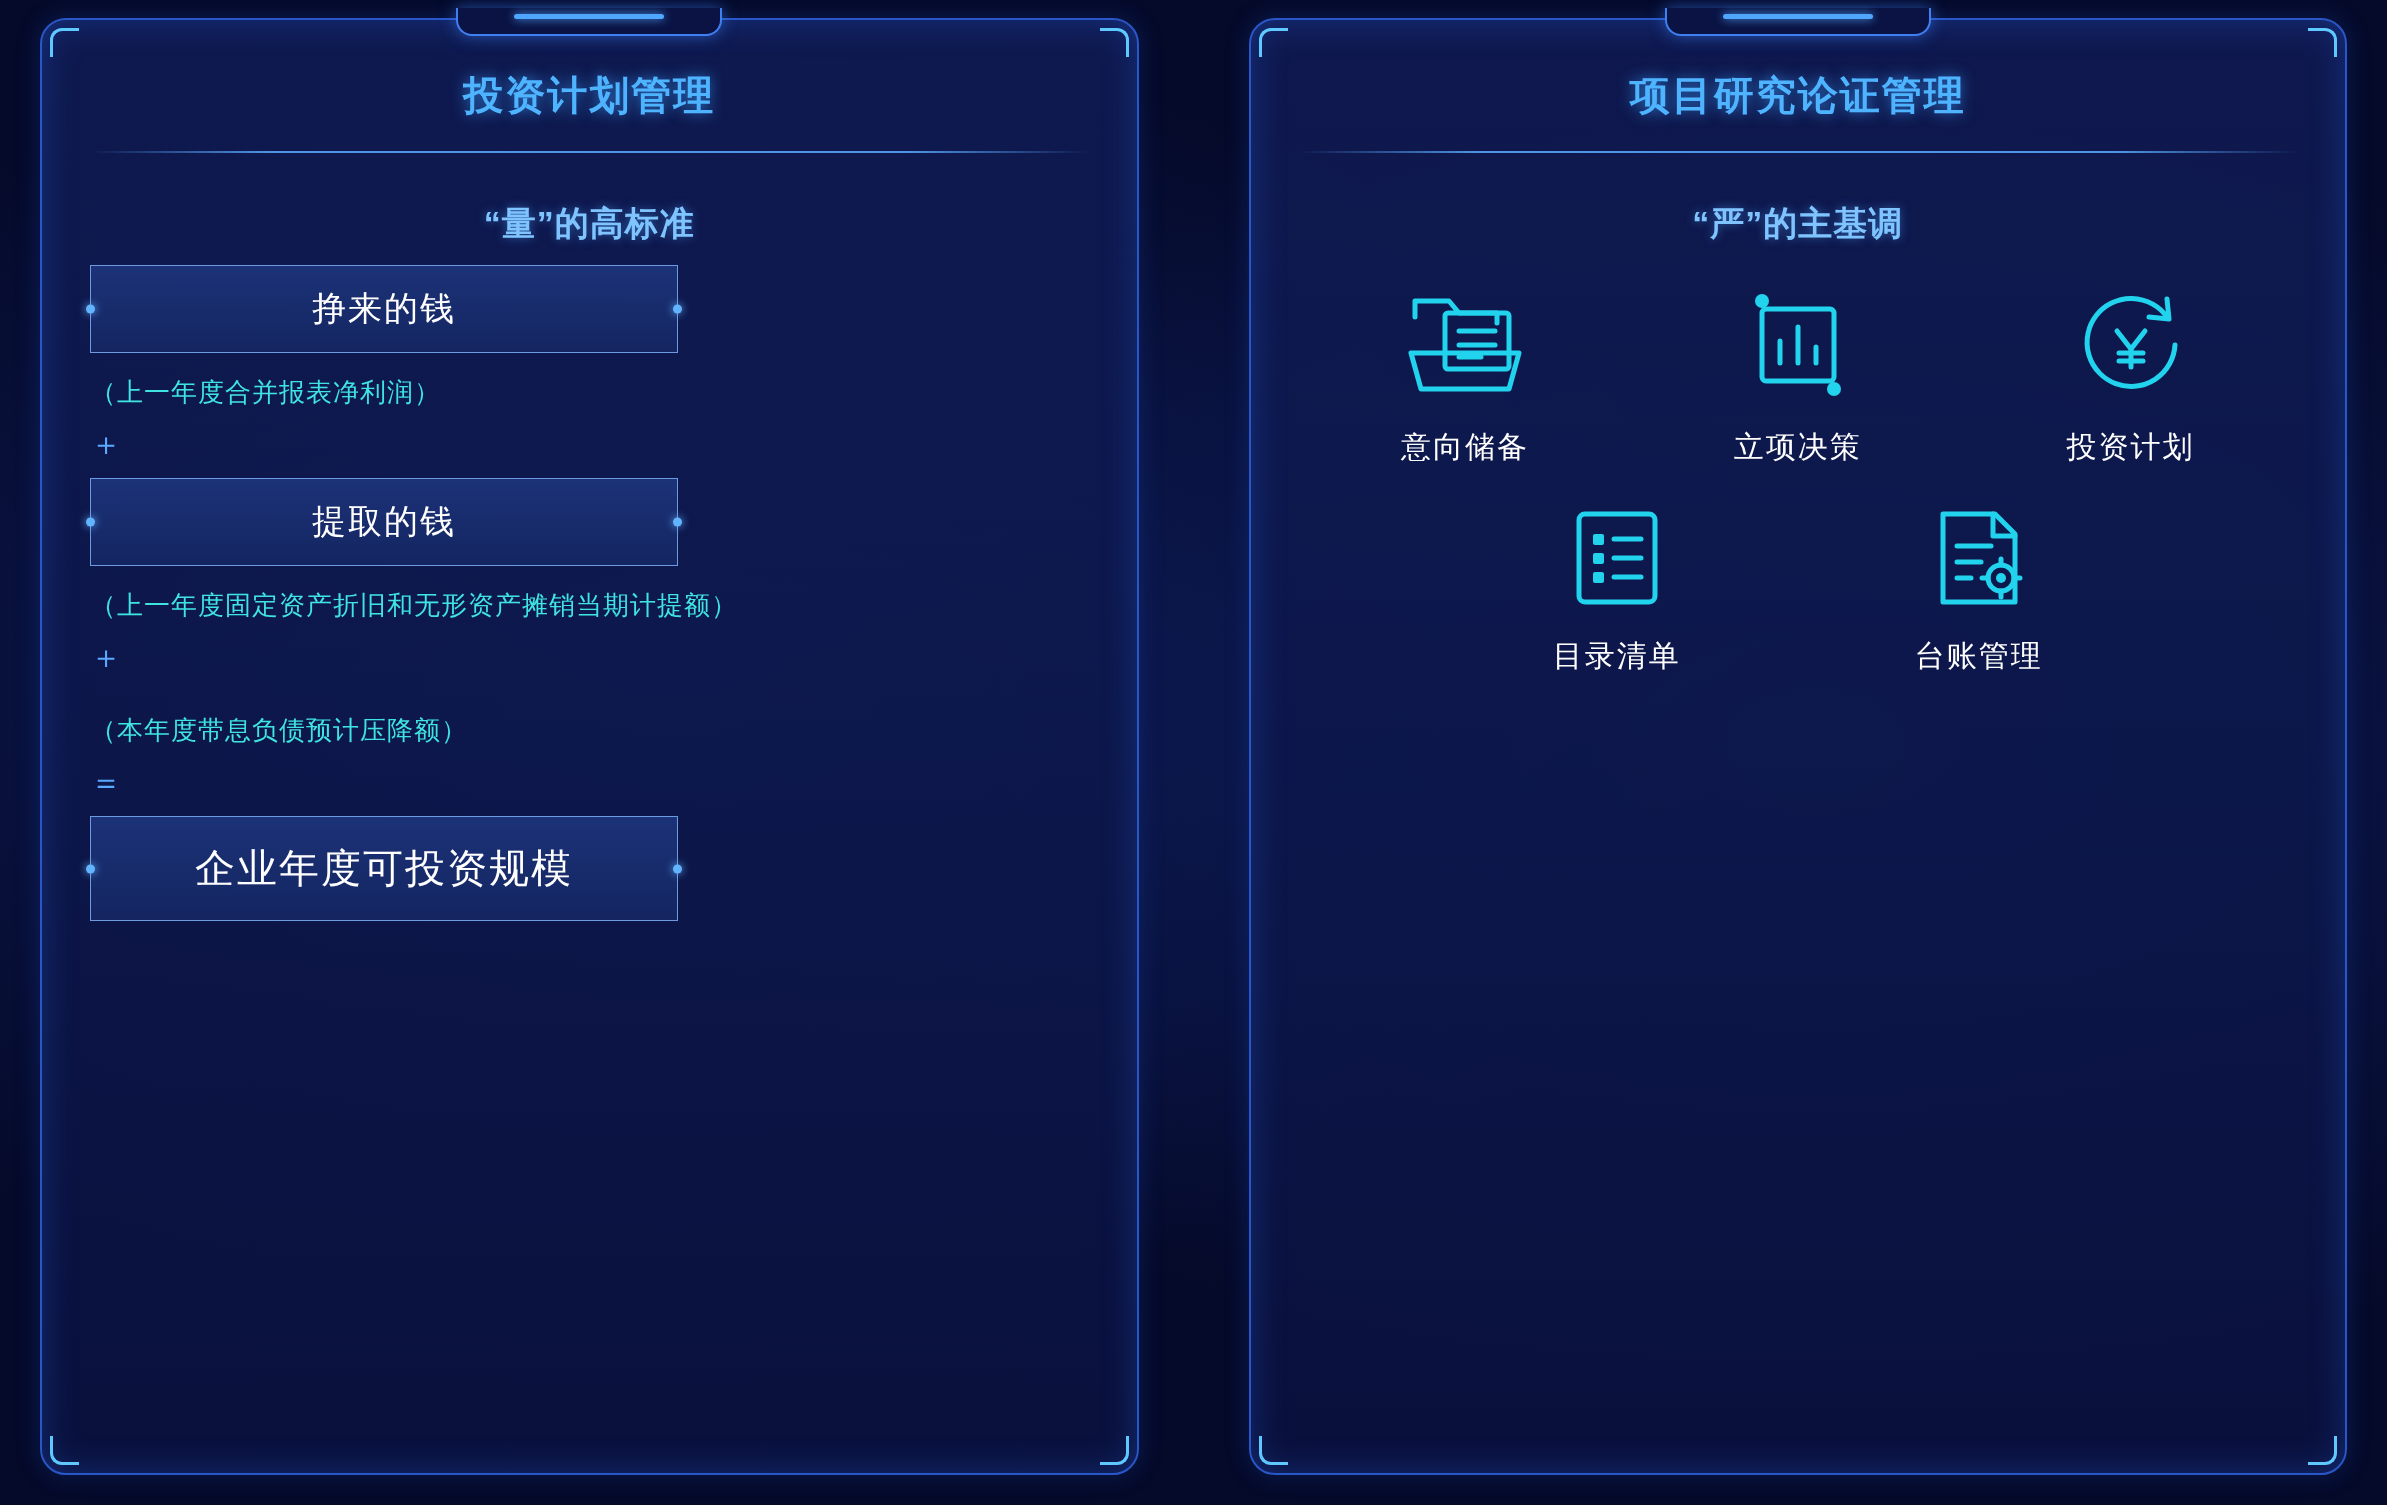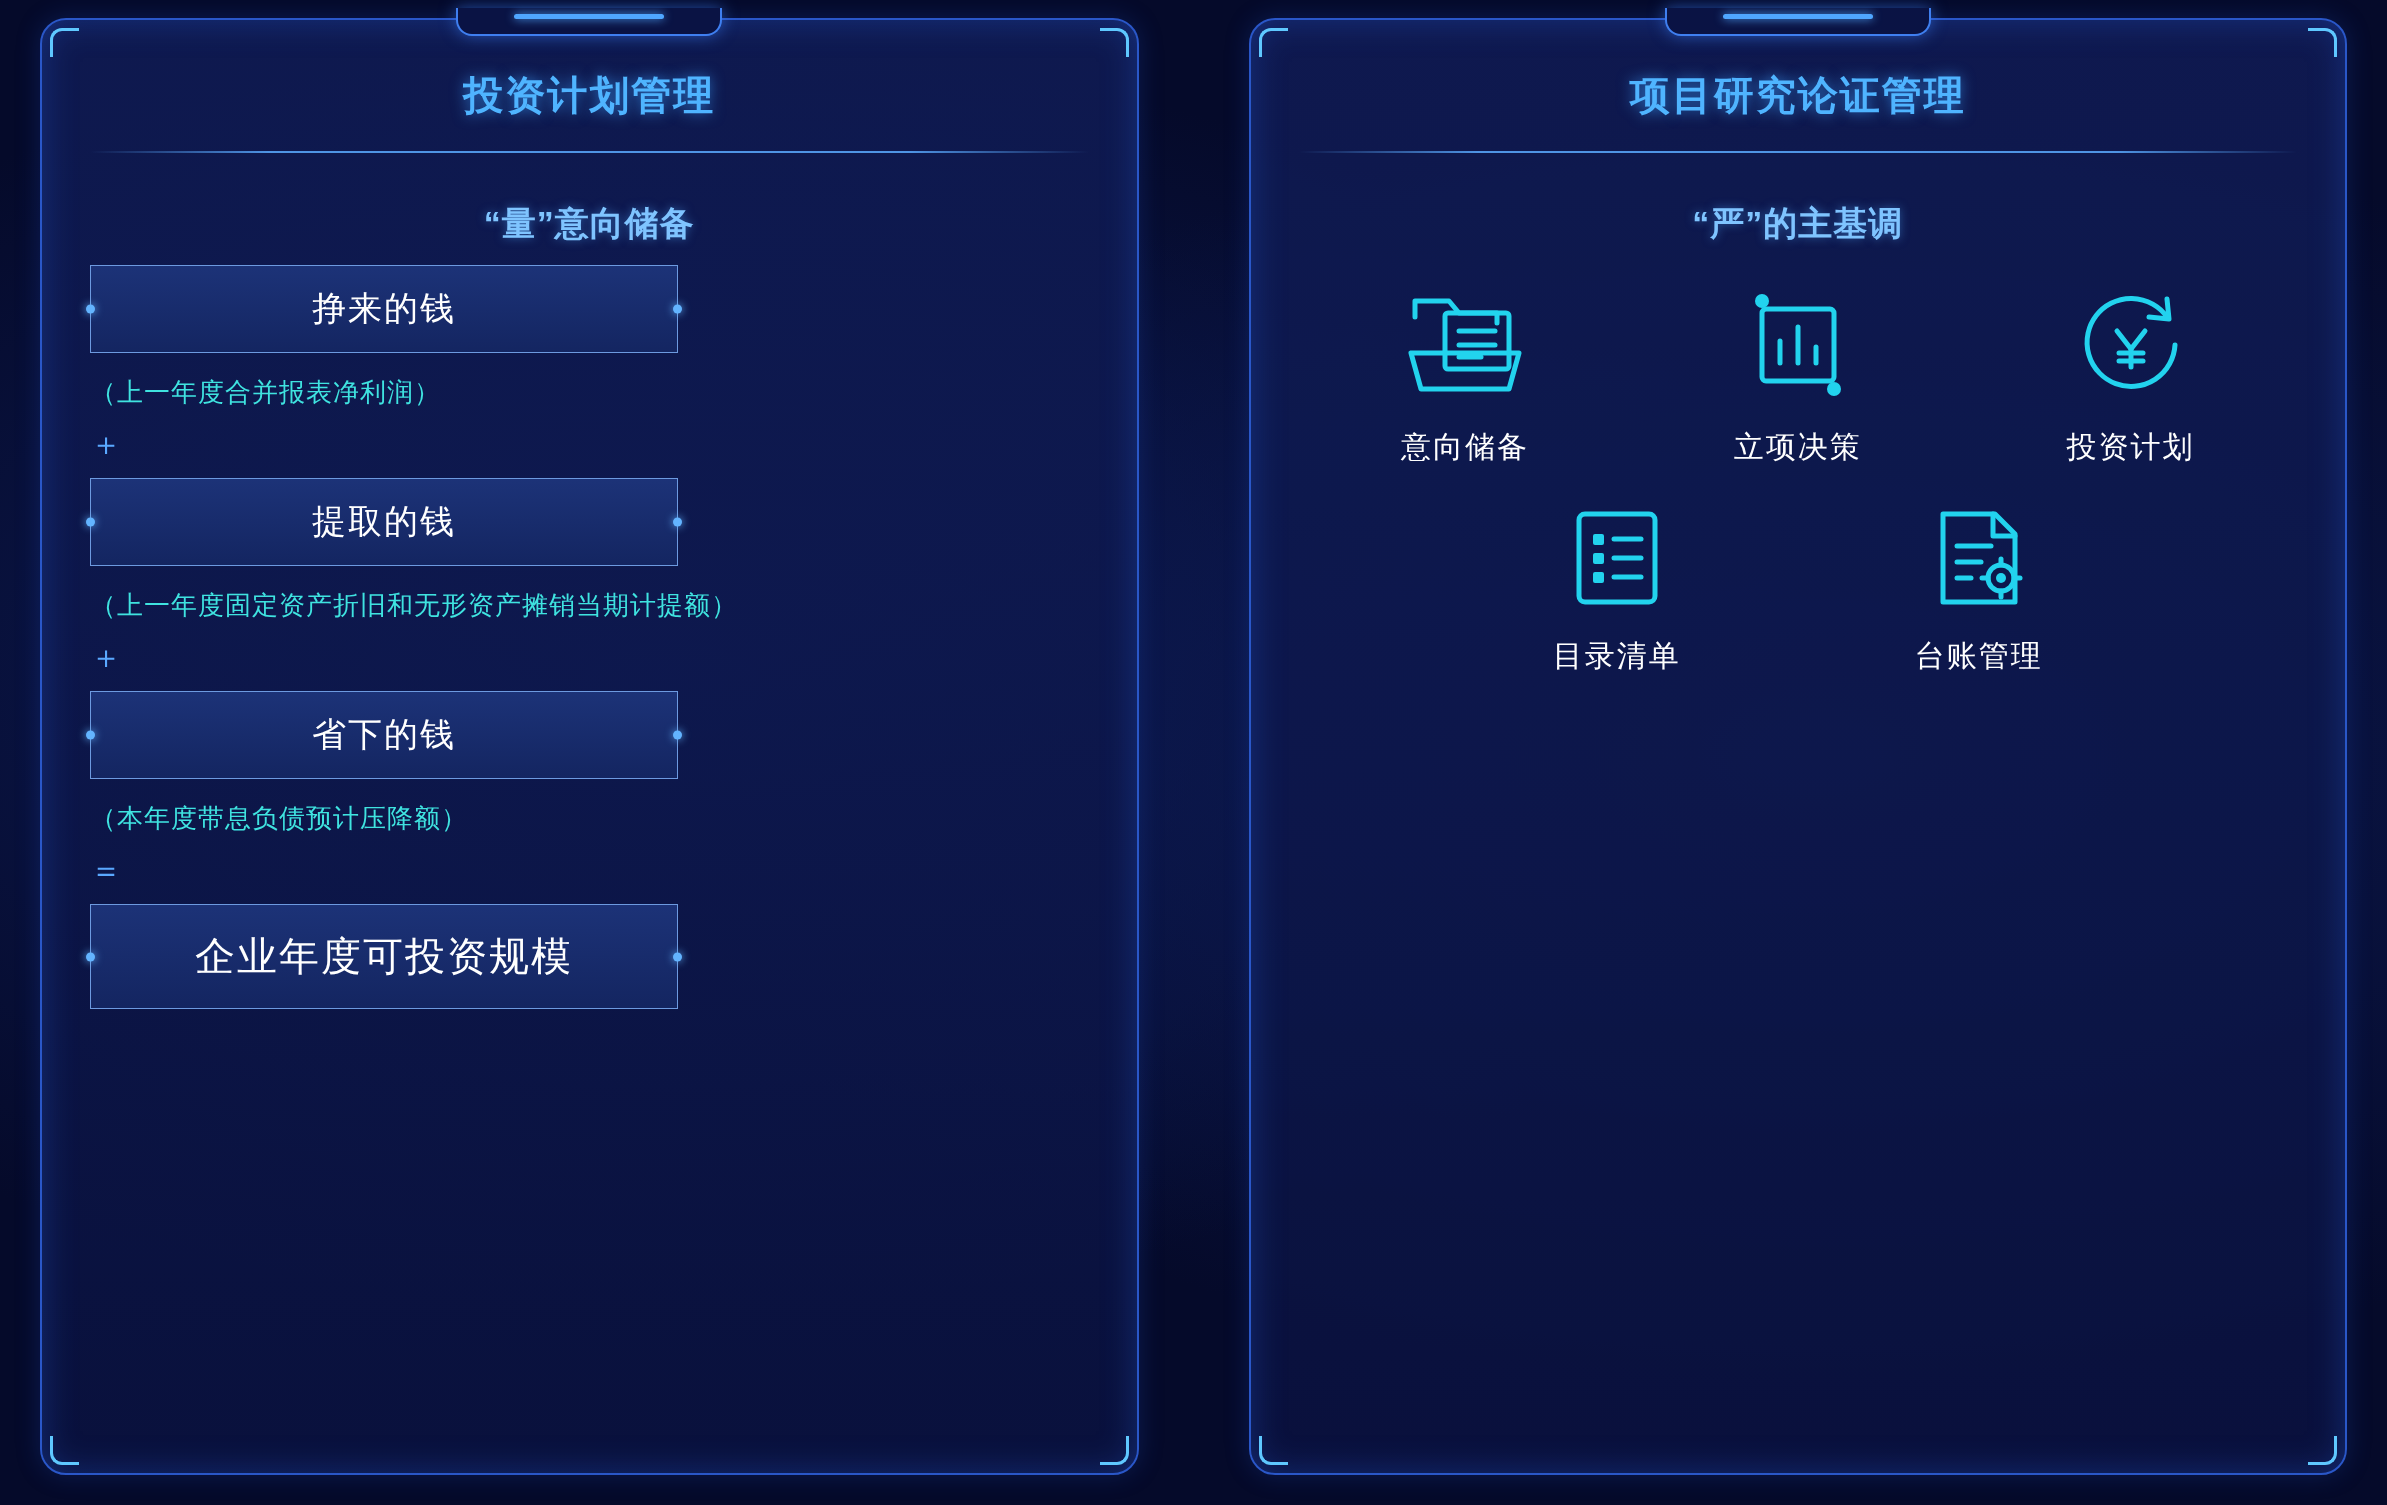--- a/index.html
+++ b/index.html
@@ -215,45 +215,40 @@
 
   <section class="panel">
     <div class="notch"></div>
     <span class="corner tl"></span>
     <span class="corner tr"></span>
     <span class="corner bl"></span>
     <span class="corner br"></span>
 
     <h1 class="panel-title">投资计划管理</h1>
     <div class="title-rule"></div>
-    <h2 class="subtitle">“量”意向储备</h2>
+    <h2 class="subtitle">“量”的高标准</h2>
 
     <div class="flow">
 
       <div class="flow-box">
         <span class="dot l"></span>
         <span class="dot r"></span>
         <span>挣来的钱</span>
       </div>
       <div class="flow-note">（上一年度合并报表净利润）</div>
       <div class="flow-op">＋</div>
 
       <div class="flow-box">
         <span class="dot l"></span>
         <span class="dot r"></span>
         <span>提取的钱</span>
       </div>
       <div class="flow-note">（上一年度固定资产折旧和无形资产摊销当期计提额）</div>
       <div class="flow-op">＋</div>
 
-      <div class="flow-box">
-        <span class="dot l"></span>
-        <span class="dot r"></span>
-        <span>省下的钱</span>
-      </div>
       <div class="flow-note">（本年度带息负债预计压降额）</div>
       <div class="flow-op">＝</div>
 
       <div class="flow-box big">
         <span class="dot l"></span>
         <span class="dot r"></span>
         <span>企业年度可投资规模</span>
       </div>
 
     </div>

